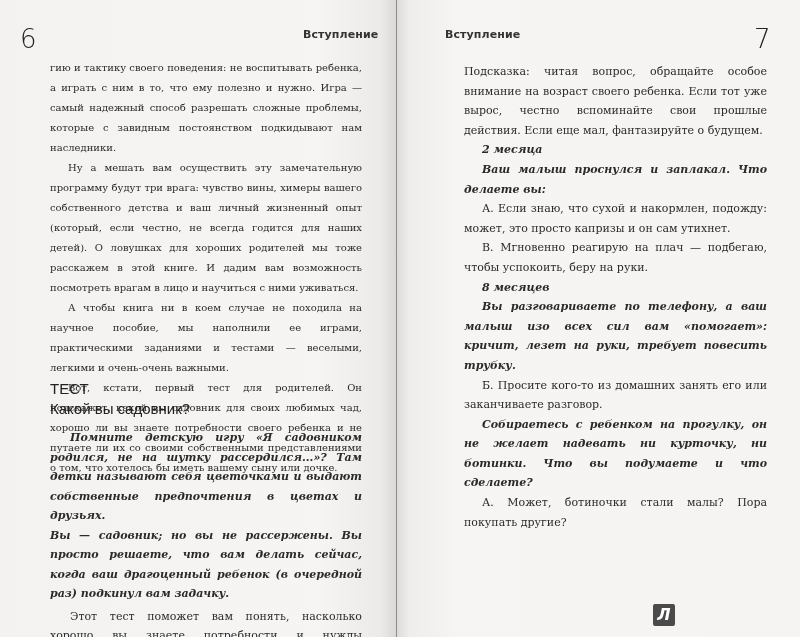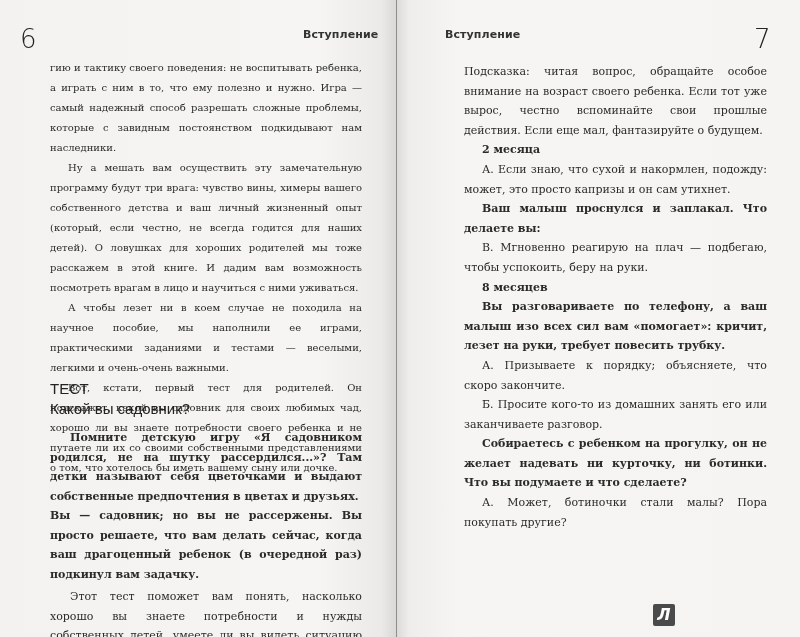--- a/index.html
+++ b/index.html
@@ -6,36 +6,36 @@
   body{width:800px;height:637px;overflow:hidden;background:#f4f3f1;position:relative;font-family:"DejaVu Serif","Liberation Serif",serif;color:#2a2a2a;}
   .page{position:absolute;top:0;height:637px;}
   .page-left{left:0;width:397px;background:linear-gradient(to right,#f3f2f0 0%,#f6f5f3 80%,#ebeae8 96%,#d8d7d5 100%);}
   .page-right{left:397px;width:403px;background:linear-gradient(to right,#dcdbd9 0%,#eeedeb 3%,#f6f5f3 15%,#f5f4f2 100%);}
   .gutter{position:absolute;left:396px;top:0;width:2px;height:637px;background:#8d8d8d;}
   .pnum{position:absolute;font-family:"DejaVu Sans","Liberation Sans",sans-serif;font-weight:300;font-size:26px;color:#222;}
   .running{position:absolute;font-family:"DejaVu Sans","Liberation Sans",sans-serif;font-size:11px;color:#333;letter-spacing:0.1px;font-weight:bold;}
   .text{position:absolute;font-size:10px;line-height:20px;text-align:justify;}
   .text p{margin:0;}
   .indent{text-indent:18px;}
-  .bold{font-weight:bold;}
+  .bold{font-weight:bold;font-style:italic;}
   .italic{}
   .heading{position:absolute;left:50px;top:379px;font-family:Liberation Sans, sans-serif;font-size:15px;line-height:20px;color:#222;font-weight:300;}
   .logo{position:absolute;left:653px;top:604px;width:22px;height:22px;background:#4a4a4a;border-radius:2px;color:#fff;font-family:"DejaVu Sans","Liberation Sans",sans-serif;font-weight:bold;font-style:italic;font-size:16px;line-height:22px;text-align:center;}
 </style>
 </head>
 <body>
 
 <div class="page page-left">
   <div class="pnum" style="left:20px;top:24px;">6</div>
   <div class="running" style="left:303px;top:28px;">Вступление</div>
 
   <div class="text" style="left:50px;top:58px;width:312px;">
     <p>гию и тактику своего поведения: не воспитывать ребенка, а играть с ним в то, что ему полезно и нужно. Игра — самый надежный способ разрешать сложные проблемы, которые с завидным постоянством подкидывают нам наследники.</p>
     <p class="indent">Ну а мешать вам осуществить эту замечательную программу будут три врага: чувство вины, химеры вашего собственного детства и ваш личный жизненный опыт (который, если честно, не всегда годится для наших детей). О ловушках для хороших родителей мы тоже расскажем в этой книге. И дадим вам возможность посмотреть врагам в лицо и научиться с ними уживаться.</p>
-    <p class="indent">А чтобы лезет ни в коем случае не походила на научное пособие, мы наполнили ее играми, практическими заданиями и тестами — веселыми, легкими и очень-очень важными.</p>
+    <p class="indent">А чтобы книга ни в коем случае не походила на научное пособие, мы наполнили ее играми, практическими заданиями и тестами — веселыми, легкими и очень-очень важными.</p>
     <p class="indent">Вот, кстати, первый тест для родителей. Он подскажет, какой вы садовник для своих любимых чад, хорошо ли вы знаете потребности своего ребенка и не путаете ли их со своими собственными представлениями о том, что хотелось бы иметь вашему сыну или дочке.</p>
   </div>
 
   <div class="heading">
     <div>ТЕСТ</div>
     <div>Какой вы садовник?</div>
   </div>
 
   <div class="text" style="left:50px;top:428px;width:312px;font-size:11px;line-height:19.5px;">
     <p class="indent bold" style="text-indent:20px;">Помните детскую игру «Я садовником родился, не на шутку рассердился...»? Там детки называют себя цветочками и выдают собственные предпочтения в цветах и друзьях.</p>
@@ -47,27 +47,26 @@
 <div class="gutter"></div>
 
 <div class="page page-right">
   <div class="running" style="left:48px;top:28px;">Вступление</div>
   <div class="pnum" style="left:357px;top:24px;">7</div>
 
   <div class="text" style="left:67px;top:62px;width:303px;font-size:11px;line-height:19.6px;">
     <p>Подсказка: читая вопрос, обращайте особое внимание на возраст своего ребенка. Если тот уже вырос, честно вспоминайте свои прошлые действия. Если еще мал, фантазируйте о будущем.</p>
 
     <p class="indent bold">2 месяца</p>
+    <p class="indent bold">Ваш малыш проснулся и заплакал. Что делаете вы:</p>
     <p class="indent">А. Если знаю, что сухой и накормлен, подожду: может, это просто капризы и он сам утихнет.</p>
-    <p class="indent bold">Ваш малыш проснулся и заплакал. Что делаете вы:</p>
     <p class="indent">В. Мгновенно реагирую на плач — подбегаю, чтобы успокоить, беру на руки.</p>
 
     <p class="indent bold">8 месяцев</p>
     <p class="indent bold">Вы разговариваете по телефону, а ваш малыш изо всех сил вам «помогает»: кричит, лезет на руки, требует повесить трубку.</p>
-    <p class="indent">А. Призываете к порядку; объясняете, что скоро закончите.</p>
     <p class="indent">Б. Просите кого-то из домашних занять его или заканчиваете разговор.</p>
 
     <p class="indent bold">Собираетесь с ребенком на прогулку, он не желает надевать ни курточку, ни ботинки. Что вы подумаете и что сделаете?</p>
     <p class="indent">А. Может, ботиночки стали малы? Пора покупать другие?</p>
 
   </div>
 </div>
 
 <div class="logo">Л</div>
 

